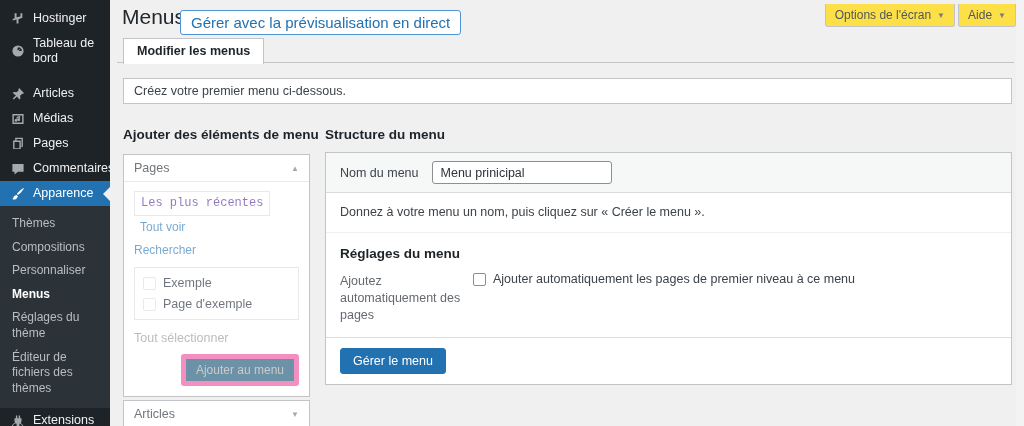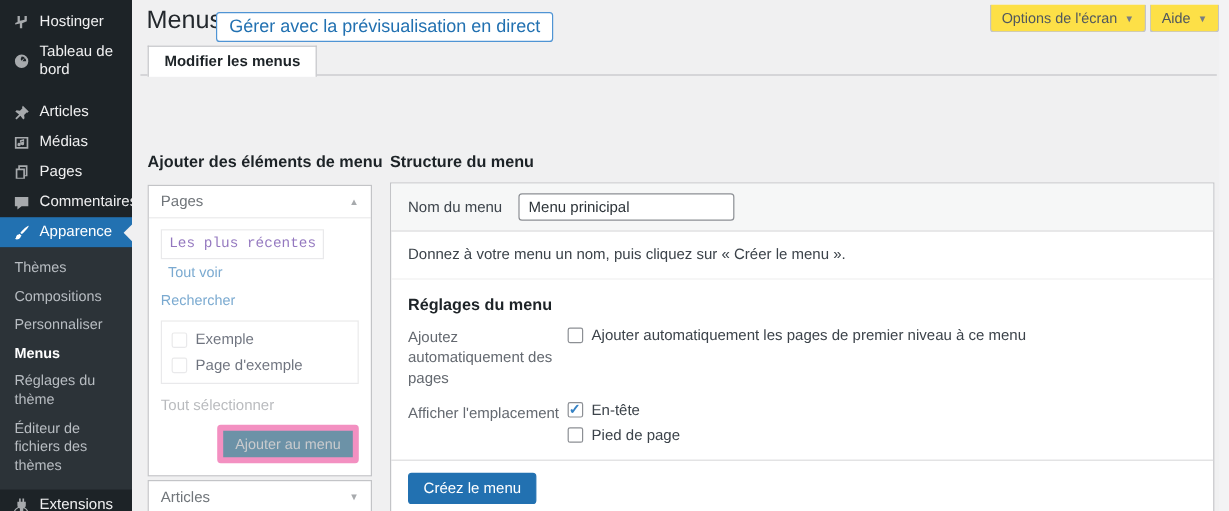--- a/index.html
+++ b/index.html
@@ -171,20 +171,21 @@
     <span class="caret">▼</span>
   </button>
   <button class="meta-btn" id="help-btn">
     <span>Aide</span>
     <span class="caret">▼</span>
   </button>
 
   <div class="tab-line"></div>
   <div class="nav-tab">Modifier les menus</div>
 
+  <div class="notice">Créez votre premier menu ci-dessous.</div>
 
   <h2 class="col-heading" id="left-heading">Ajouter des éléments de menu</h2>
   <h2 class="col-heading" id="right-heading">Structure du menu</h2>
 
   <div class="left-col">
     <div class="postbox">
       <div class="postbox-header">
         <span>Pages</span>
         <span class="toggle">▲</span>
       </div>
@@ -235,34 +236,21 @@
       <h3 class="settings-heading">Réglages du menu</h3>
       <div class="field-row">
         <div class="field-label">Ajoutez automatiquement des pages</div>
         <div class="field-control">
           <div class="cb-line">
             <span class="cb"></span>
             <span>Ajouter automatiquement les pages de premier niveau à ce menu</span>
           </div>
         </div>
       </div>
-      <div class="field-row">
-        <div class="field-label">Afficher l'emplacement</div>
-        <div class="field-control">
-          <div class="cb-line">
-            <span class="cb checked"></span>
-            <span>En-tête</span>
-          </div>
-          <div class="cb-line">
-            <span class="cb"></span>
-            <span>Pied de page</span>
-          </div>
-        </div>
-      </div>
     </div>
     <div class="panel-footer">
-      <button class="btn-primary">Créez le menu</button>
+      <button class="btn-primary">Gérer le menu</button>
     </div>
   </div>
 
   <div class="scrollbar-track"></div>
 
 </div>
 
 </body></html>

